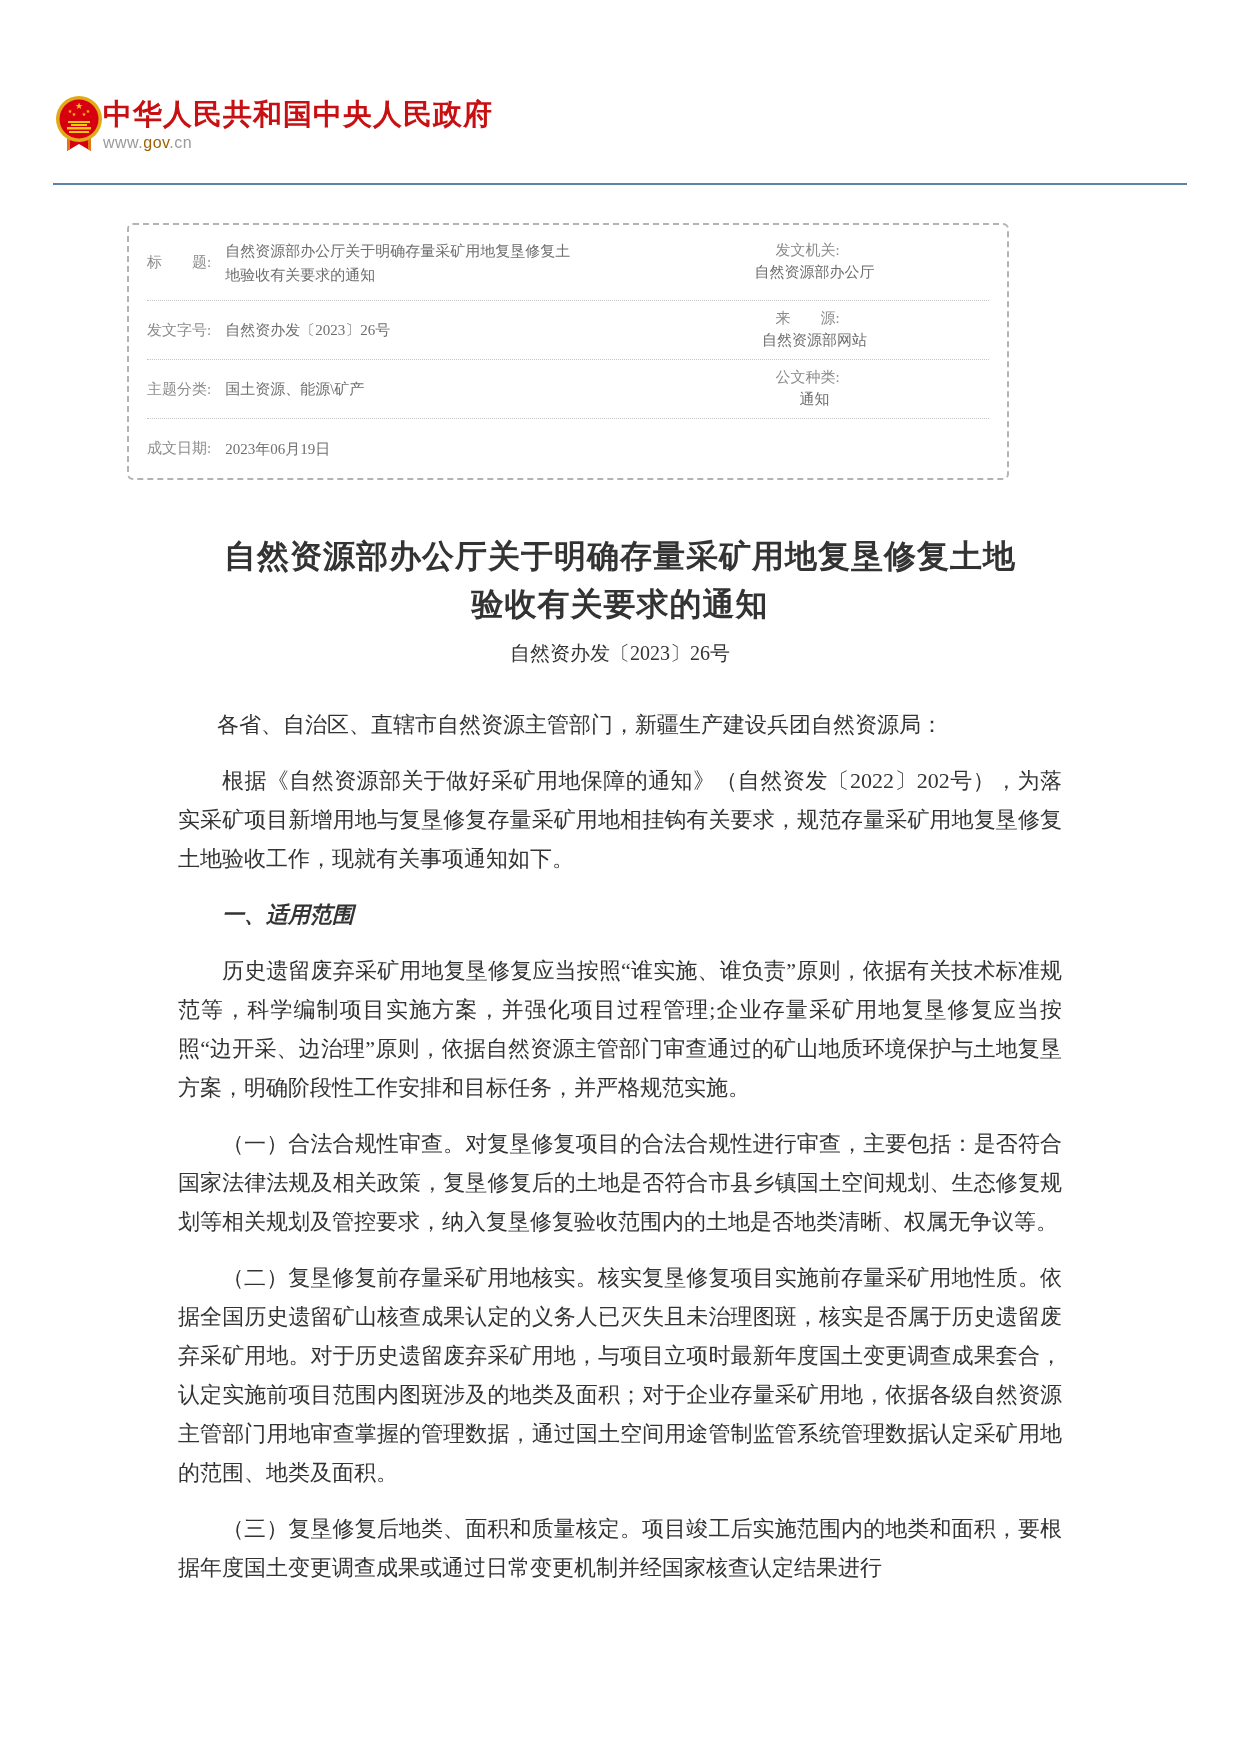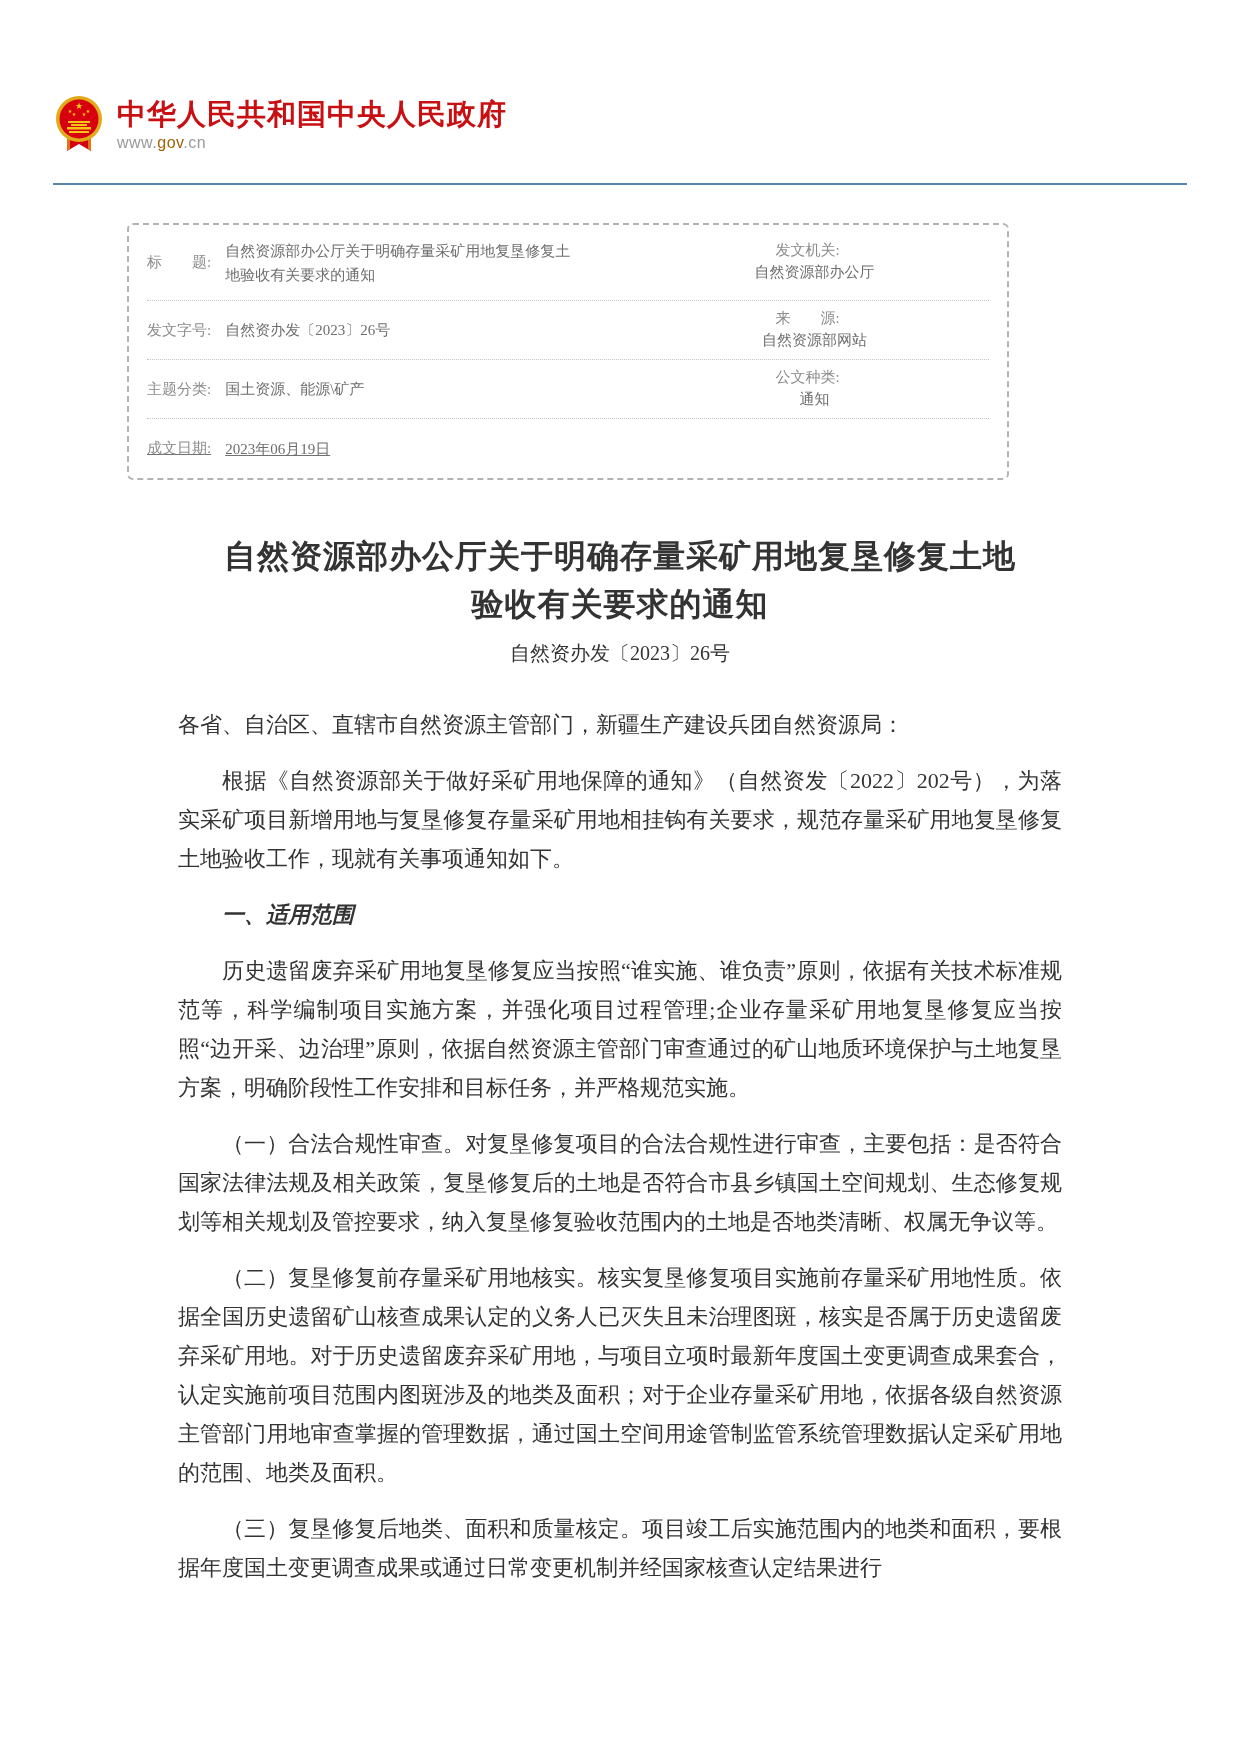--- a/index.html
+++ b/index.html
@@ -12,21 +12,21 @@
     overflow:hidden;
     font-family:"Liberation Serif","DejaVu Serif",serif;
   }
 
   
   .site-header {
     display:flex; align-items:center;
     padding:95px 0 0 55px;
   }
   .emblem { width:48px; height:60px; flex:none; }
-  .site-titles { margin-left:14px; }
+  .site-titles { }
   .site-title {
     font-family:"Liberation Sans","DejaVu Sans",sans-serif;
     font-weight:bold; font-size:29px; letter-spacing:1px;
     color:#c81013; line-height:32px;
   }
   .site-url {
     font-family:"Liberation Sans","DejaVu Sans",sans-serif;
     font-size:16px; color:#9a9a9a; margin-top:4px; letter-spacing:0.5px;
   }
   .site-url .url-core { color:#a16207; }
@@ -44,21 +44,21 @@
     border-radius:6px;
     font-size:15px;
     color:#707070;
   }
   .meta-row {
     display:flex; align-items:center;
     margin:0 18px;
     border-bottom:1px dotted #c6c6c6;
     gap:48px;
   }
-  .meta-row:last-child { border-bottom:none;text-decoration:underline; }
+  .meta-row:last-child { border-bottom:none; }
   .meta-row-tall { height:76px; }
   .meta-row-std  { height:59px; }
   .meta-cell { display:flex; align-items:center; }
   .meta-cell-left  { width:56%; padding-right:14px; }
   .meta-cell-right { width:44%;flex-direction:column; }
   .meta-label { color:#8b8b8b; flex:none; margin-right:14px; white-space:pre; }
   .meta-value { color:#6e6e6e; line-height:24px; }
 
   
   .doc {
@@ -78,21 +78,21 @@
     font-size:20px; color:#333333;
   }
   .doc-body { margin-top:38px; }
   .doc-body p {
     font-size:22px; color:#333333;
     line-height:39px;
     text-align:justify;
     text-indent:2em;
     margin:17px 0;
   }
-  .doc-body p.salutation { text-indent:0; }
+  .doc-body p.salutation { text-indent:0;margin-left:39px; }
   .doc-body p.section-heading { font-weight:bold;font-style:italic; }
 </style>
 </head>
 <body>
 
 <div class="page">
 
   <div class="site-header">
     <a class="emblem-link" style="display:flex;align-items:center;text-decoration:none;">
       <svg class="emblem" viewBox="0 0 48 60" aria-hidden="true">

